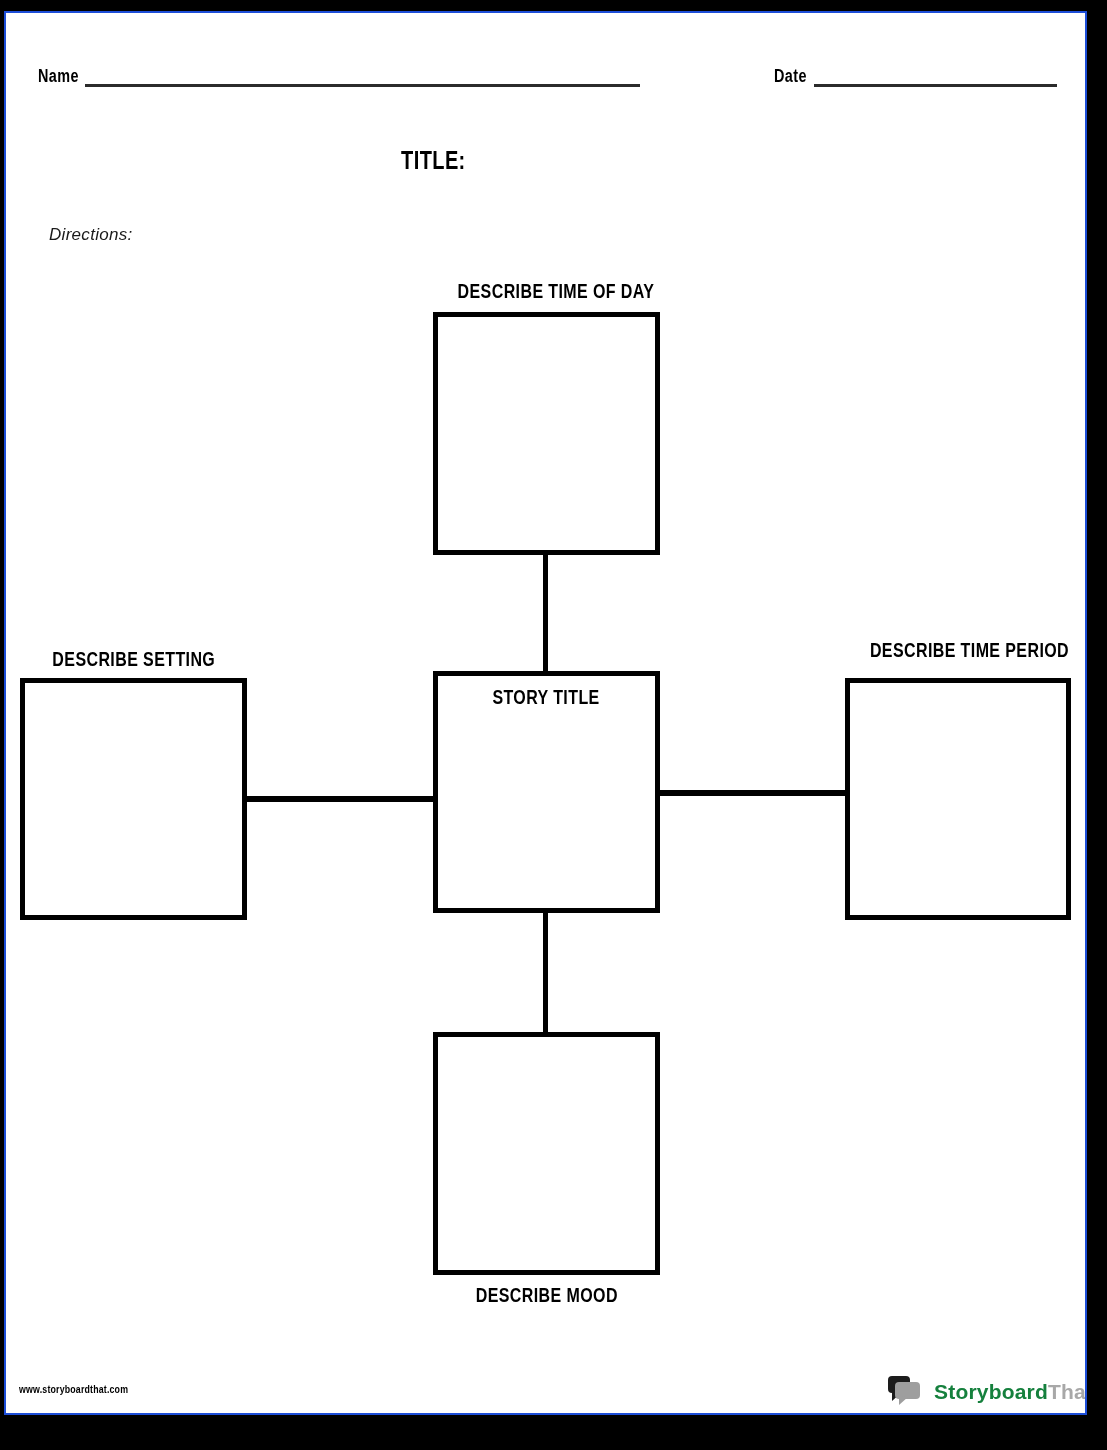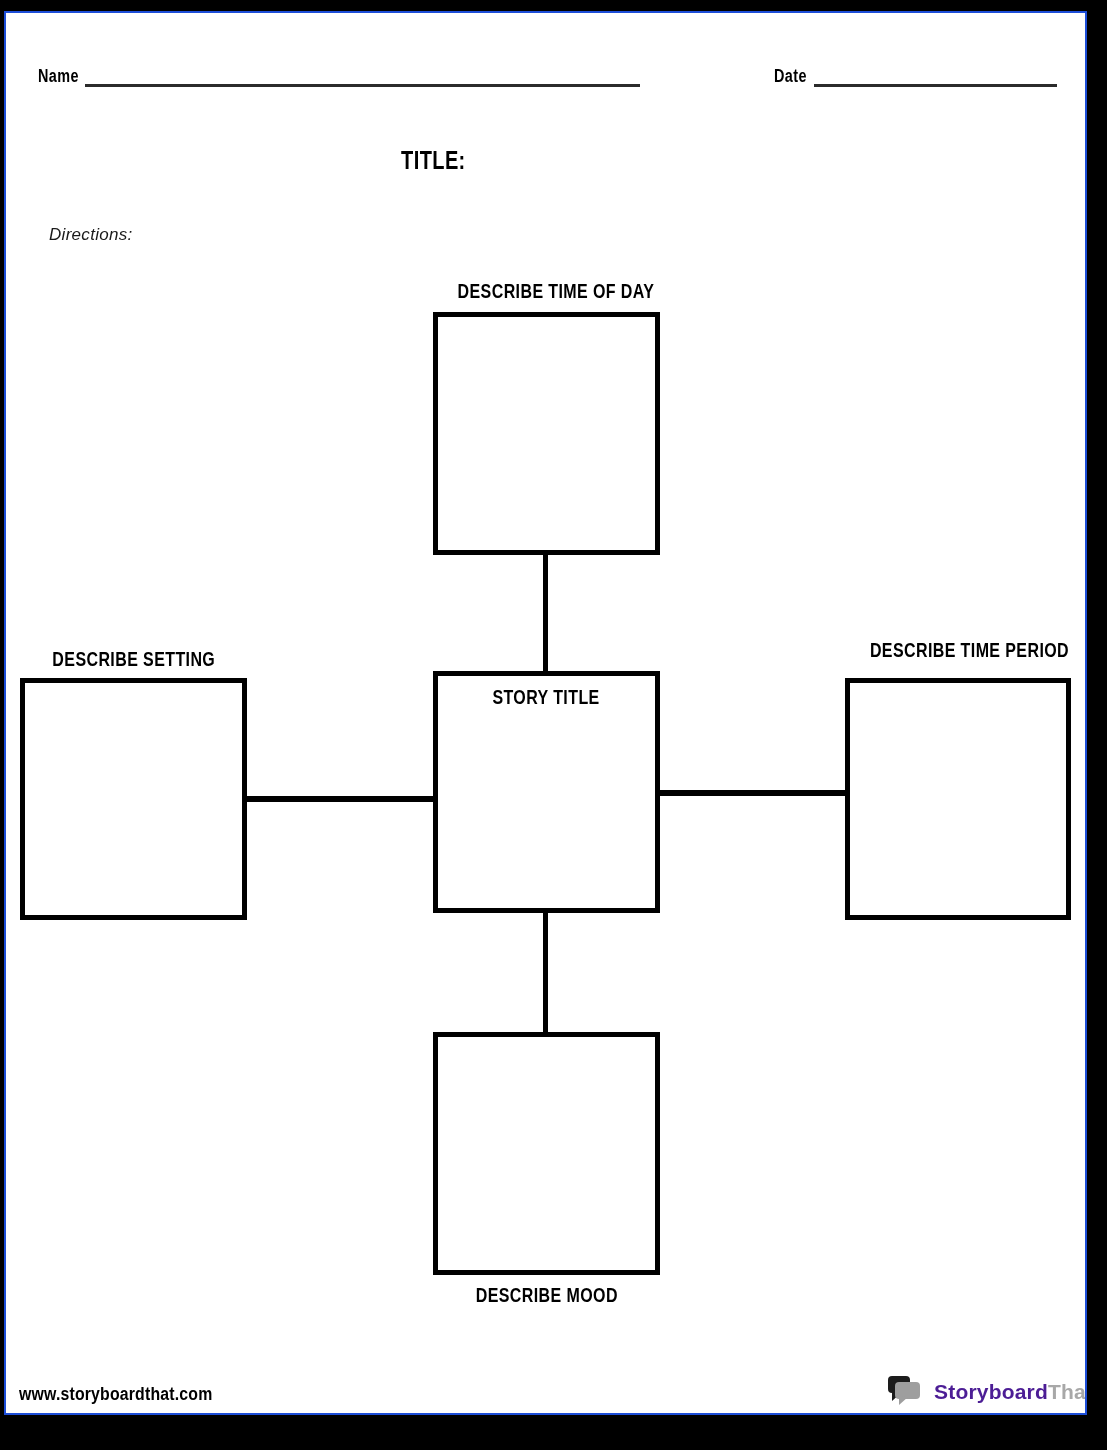--- a/index.html
+++ b/index.html
@@ -84,39 +84,39 @@
     top: 11px;
     width: 100%;
     text-align: center;
     font-size: 20px;
     line-height: 1;
   }
   .connector { position: absolute; background: #000000; }
 
   .footer-url {
     position: absolute;
-    font-size: 18px;
+    font-size: 10px;
     font-weight: bold;
     color: #111111;
     line-height: 1;
   }
   .logo {
     position: absolute;
     display: flex;
     align-items: center;
     gap: 8px;
   }
   .logo-text {
     font-size: 21px;
     font-weight: bold;
     letter-spacing: 0.2px;
     line-height: 1;
     white-space: nowrap;
   }
-  .logo-text .dark { color: #4c1d95; }
+  .logo-text .dark { color: #15803d; }
   .logo-text .light { color: #a8a8a8; }
 </style>
 </head>
 <body>
 
 <div class="page">
 
   <div class="abs hdr-label" style="left:32px; top:53px;">
     <span class="cond cond-left">Name</span>
   </div>

